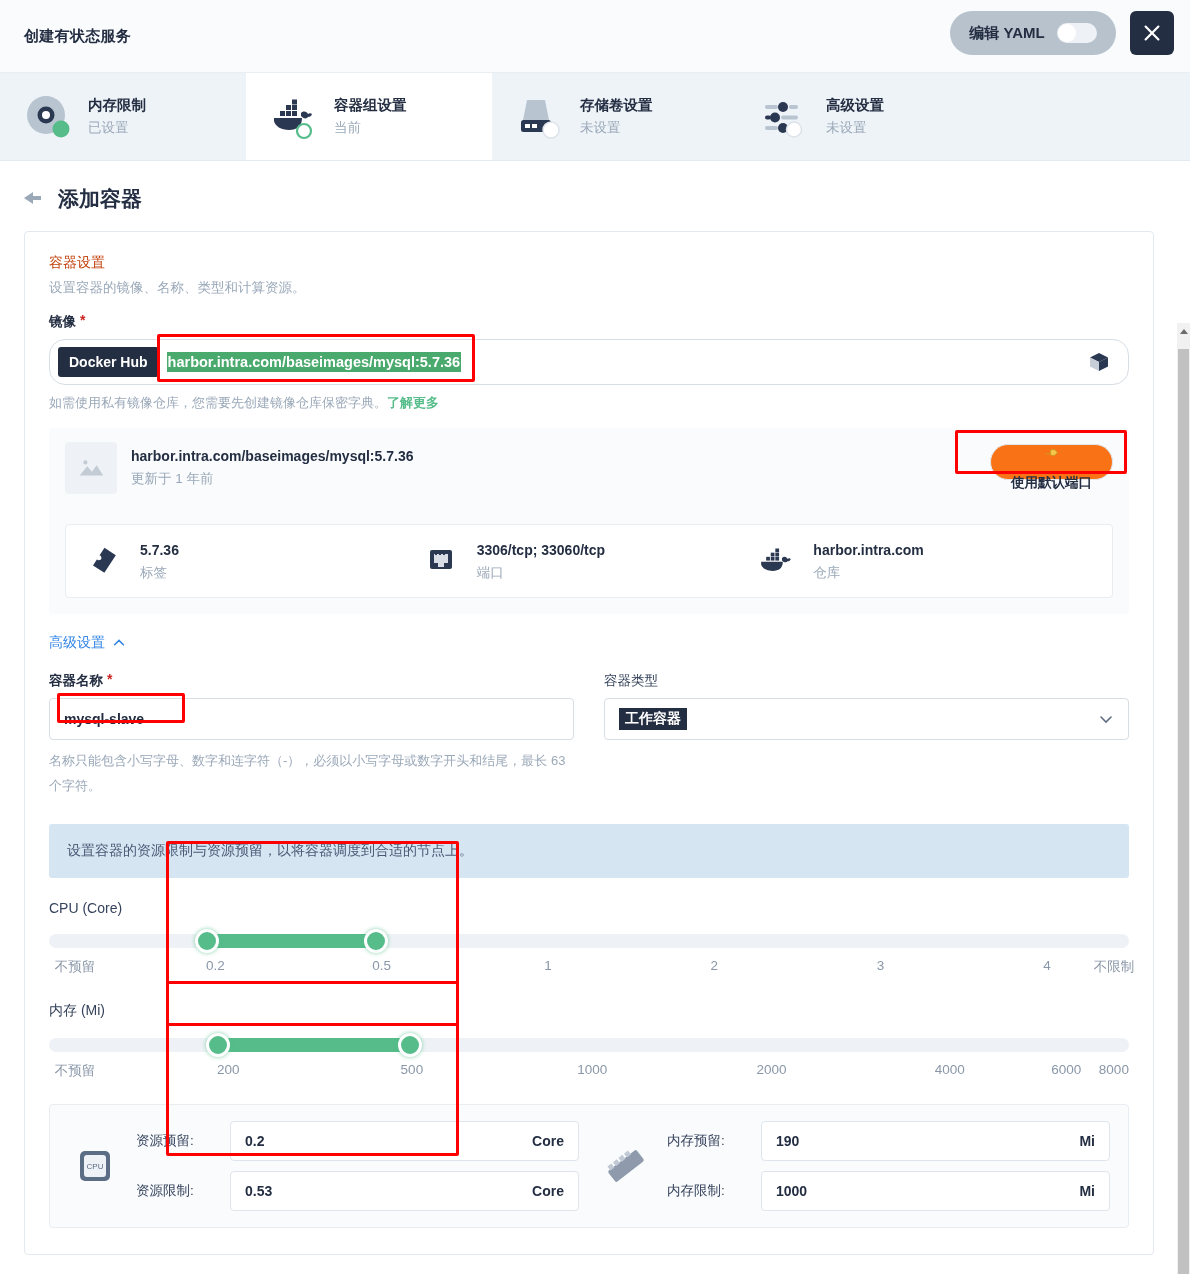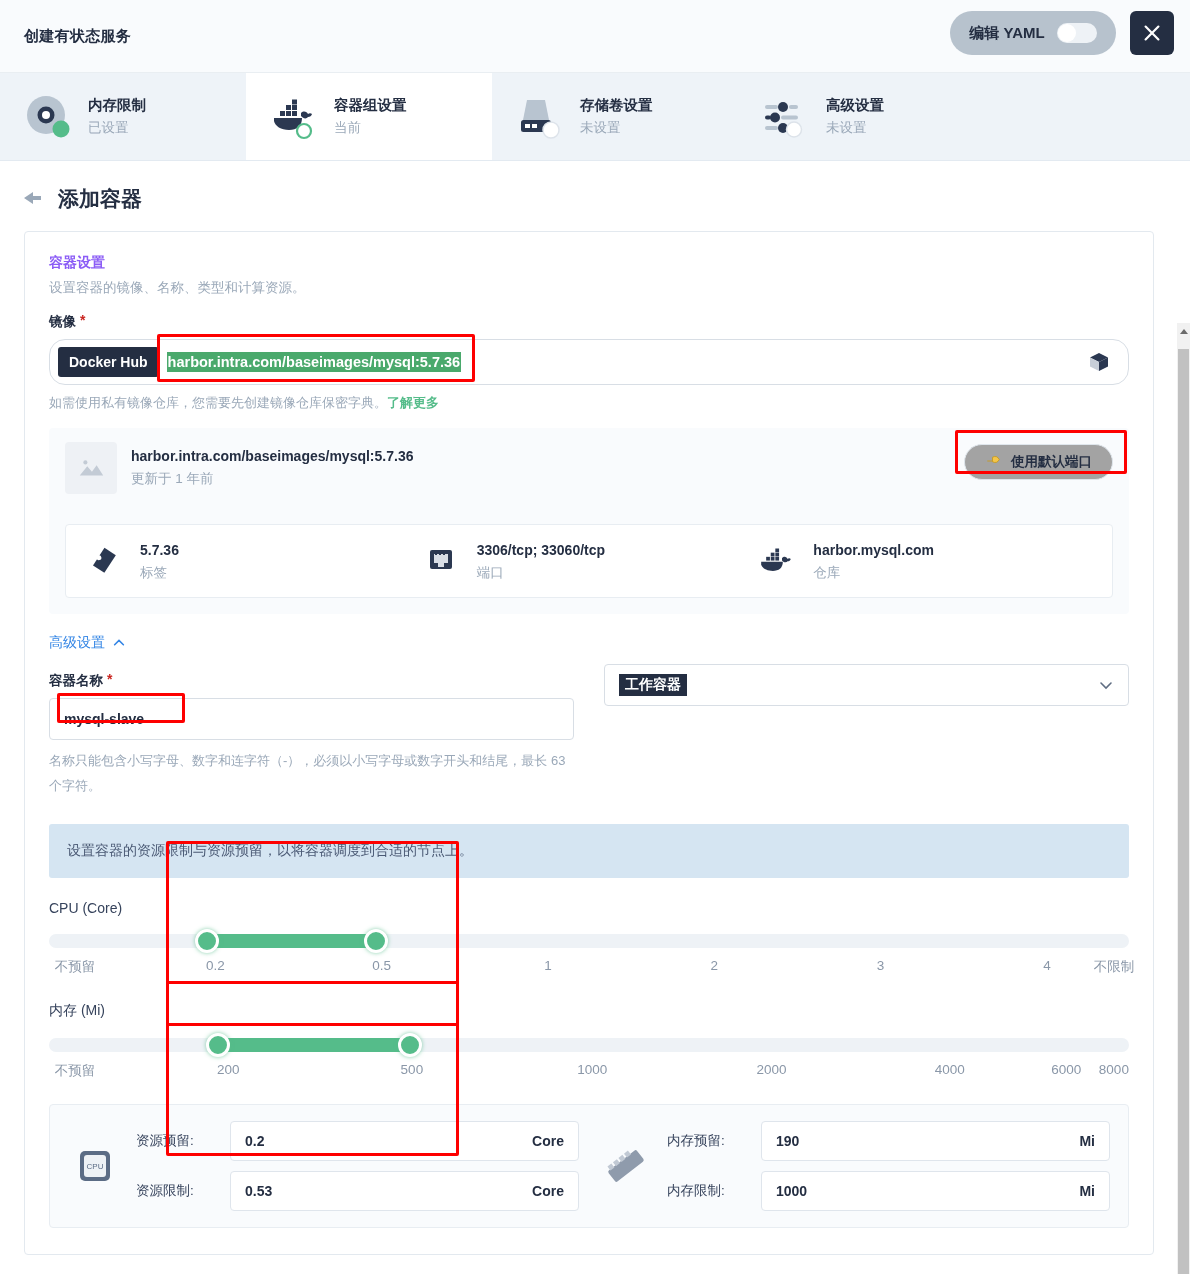--- a/index.html
+++ b/index.html
@@ -47,21 +47,21 @@
   .body-area { position:relative; height: 1274px; }
   .scroll-region { position:absolute; left:0; top:0; right:12px; height:1112px; overflow:hidden;}
   .page-head { display:flex; align-items:center; gap:14px; padding: 24px 22px 10px 20px; }
   .back-arrow { width:24px;height:24px; color:#9aa8b8; cursor:pointer;}
   .page-title { font-size:21px; font-weight:700; color:#242e42;}
 
   .card {
     margin: 8px 24px 0 24px; border:1px solid #e3e9ef; border-radius:4px;
     padding: 22px 24px 26px 24px; background:#fff;
   }
-  .sec-title { font-size:14px; font-weight:700; color:#8b5cf6; }
+  .sec-title { font-size:14px; font-weight:400; color:#c2410c; }
   .sec-desc { font-size:13.5px; color:#9aa8b8; margin-top:7px; }
   .field-label { font-size:13.5px; font-weight:700; color:#242e42; margin-top:16px; display:flex; gap:4px; align-items:flex-start;}
   .req { color:#ca2621; font-size:14px; line-height:1;}
   .label-normal { font-weight:400; color:#36435c; }
 
   .img-input-wrap { margin-top:8px; position:relative; height:46px; }
   .img-input {
     height:46px; border:1px solid #d8dee5; border-radius:16px; background:#fff;
     display:flex; align-items:center; overflow:hidden;
   }
@@ -82,23 +82,23 @@
   .redbox { position:absolute; border:3px solid #fe0000; border-radius:2px; pointer-events:none; z-index:30;}
 
   
   .img-panel { margin-top:16px; background:#f9fbfd; border-radius:4px; padding:14px 16px 16px 16px; position:relative;}
   .img-panel-head { display:flex; align-items:center; gap:14px; }
   .img-thumb { width:52px;height:52px; background:#eef1f5; border-radius:4px; display:flex;align-items:center;justify-content:center;}
   .img-name { font-size:14px; font-weight:700; color:#242e42;}
   .img-sub { font-size:13.5px; color:#9aa8b8; margin-top:6px;}
   .default-port-btn {
     position:absolute; right:16px; top:16px;
-    border:1px solid #dfe6ec; background:#a3a3a3; border-radius:20px;
+    border:1px solid #dfe6ec; background:#f97316; border-radius:20px;
     height:36px; padding:0 20px; display:flex; align-items:center; gap:8px;
-    font-size:13.5px; font-weight:700; color:#242e42; cursor:pointer;
+    font-size:13.5px; font-weight:700; color:#242e42; cursor:pointer;flex-direction:column;
   }
   .meta-row {
     margin-top:30px; border:1px solid #e8edf2; border-radius:4px; background:#fff;
     display:flex; align-items:center; height:74px; padding:0 18px;
   }
   .meta-cell { flex:1; display:flex; align-items:center; gap:16px;}
   .meta-ico { width:40px;height:40px; flex:0 0 40px; display:flex;align-items:center;justify-content:center;}
   .meta-v { font-size:14px; font-weight:700; color:#242e42;}
   .meta-k { font-size:13.5px; color:#9aa8b8; margin-top:5px;}
 
@@ -358,21 +358,21 @@
                       <rect x="16.5" y="10" width="4.5" height="4.5"></rect>
                     <rect x="22" y="10" width="4.5" height="4.5"></rect>
                       <rect x="22" y="5" width="4.5" height="4.5"></rect>
                     <path d="M5 21 h26 c0 7.5 -5 11 -12 11 c-7.5 0 -13 -3.5 -14 -8 z"></path>
                     <path d="M30 16.5 c3 -3 5.7 -1 6.7 1 c1 -1 2.8 -1 3.8 0 c-0.5 2 -1.9 2.8 -3.8 2.8 c-1.4 1.9 -4.3 1.9 -6.7 -1z"></path>
                   </g>
                   <circle cx="14" cy="34" r="2" fill="#ffffff"></circle>
                 </svg>
               </span>
               <span>
-                <span class="meta-v">harbor.mysql.com</span>
+                <span class="meta-v">harbor.intra.com</span>
                 <div class="meta-k">仓库</div>
               </span>
             </div>
           </div>
         </div>
 
         
         <div class="adv-toggle">
           <span>高级设置</span>
           <svg viewBox="0 0 16 16" width="14" height="14">
@@ -388,20 +388,23 @@
               <span class="req">*</span>
             </div>
             <div class="text-input">
               <span title="请输入容器名称">mysql-slave</span>
             </div>
             <div class="redbox" style="left:8px; top:37px; width:128px; height:30px;"></div>
             <div class="help-text">名称只能包含小写字母、数字和连字符（-），必须以小写字母或数字开头和结尾，最长 63 个字符。</div>
           </div>
 
           <div class="col">
+            <div class="field-label label-normal">
+              <span>容器类型</span>
+            </div>
             <div class="text-input select-input">
               <span class="sel-val">工作容器</span>
               <svg viewBox="0 0 16 16" width="16" height="16" class="chev">
                 <path d="M3 6 L8 11 L13 6" stroke="#5f6d82" stroke-width="1.6" fill="none" stroke-linecap="round"></path>
               </svg>
             </div>
           </div>
         </div>
 
         

